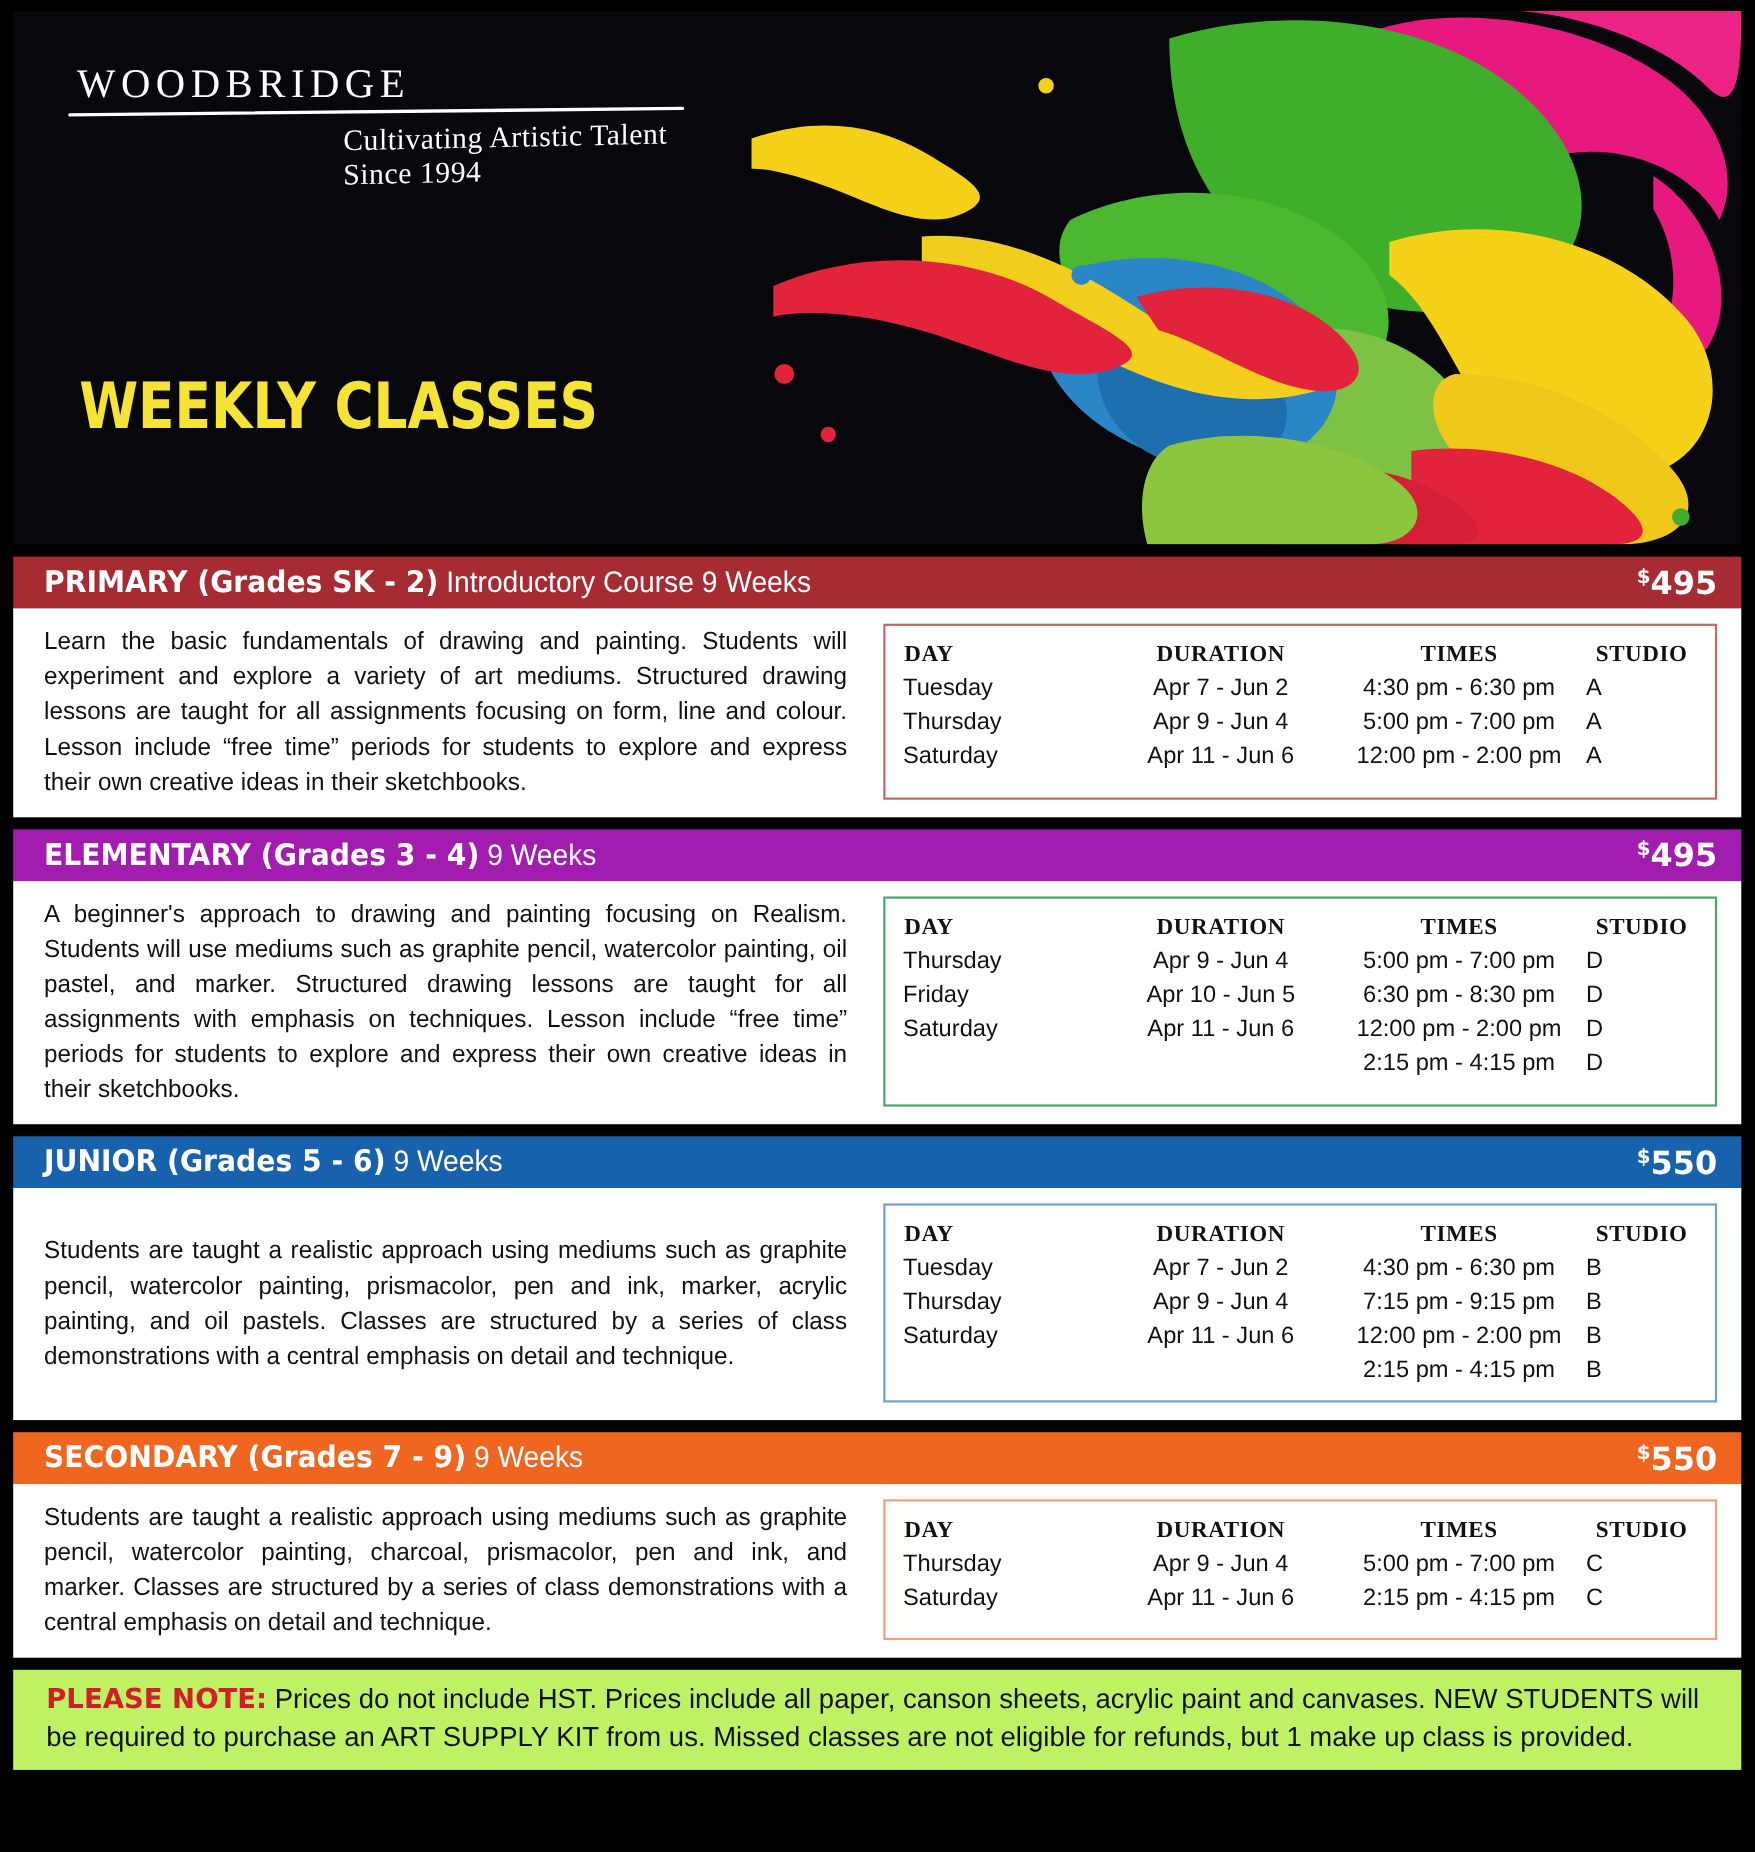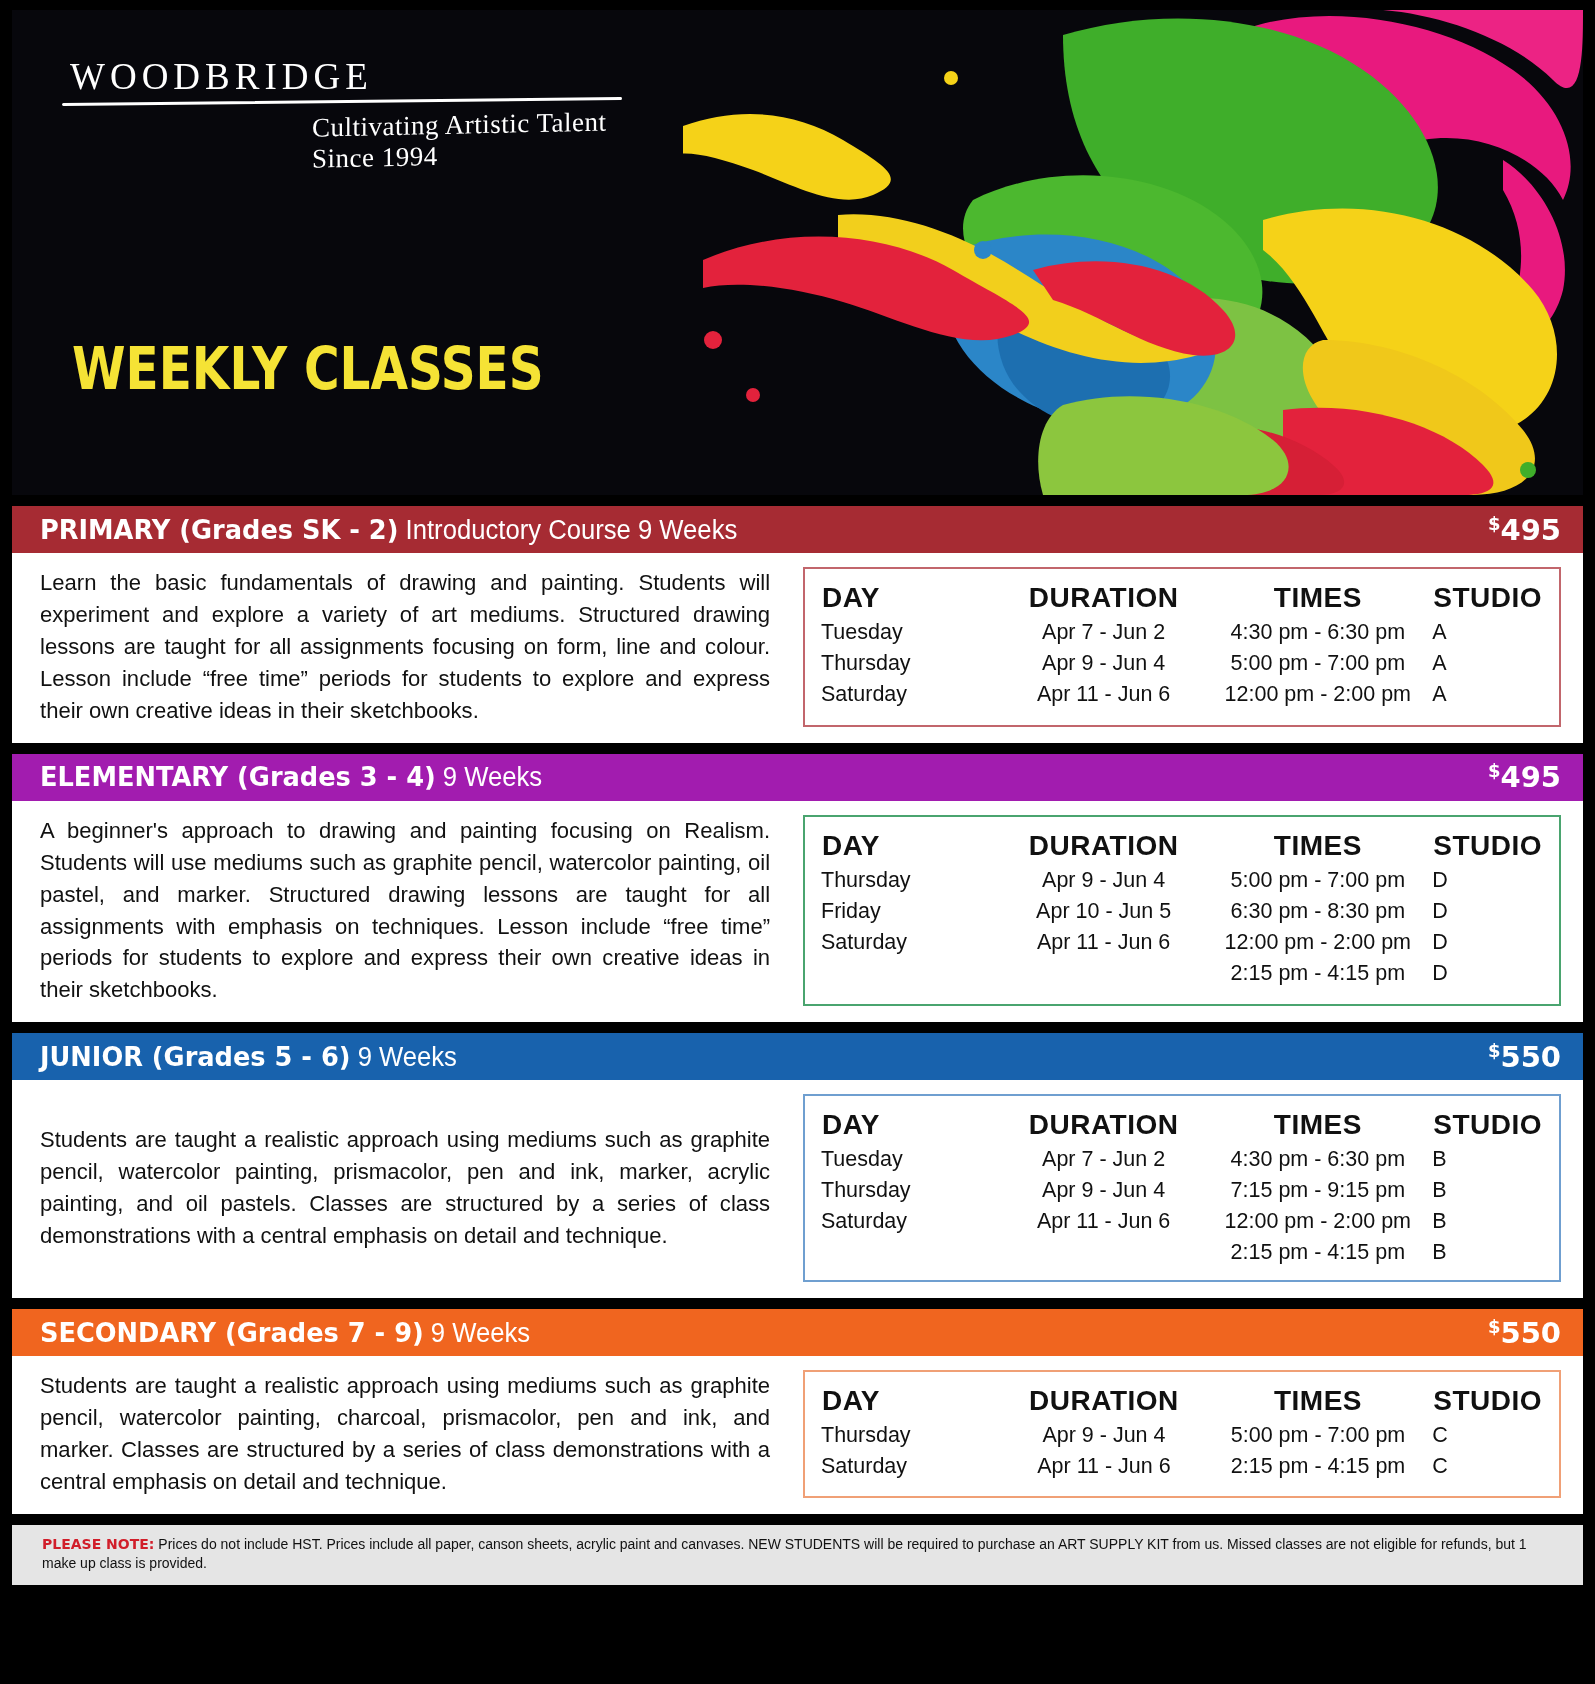--- a/index.html
+++ b/index.html
@@ -170,23 +170,23 @@
     border: 2px solid #999;
     padding: 12px 16px 12px 16px;
   }
   table.sched-table {
     width: 100%;
     border-collapse: collapse;
     font-family: "Liberation Sans", sans-serif;
     color: #111111;
   }
   table.sched-table th {
-    font-family: Liberation Sans, sans-serif;
-    font-weight: bold;
-    font-size: 28px;
+    font-family: Liberation Serif, serif;
+    font-weight: bold;
+    font-size: 21px;
     letter-spacing: 0.5px;
     padding-bottom: 3px;
     white-space: nowrap;
   }
   table.sched-table td {
     font-size: 21.5px;
     padding: 3px 0;
     white-space: nowrap;
   }
   .c-day   { text-align: left;   width: 26%; }
@@ -199,25 +199,25 @@
   .primary .sched         { border-color: #c2666c; }
   .elementary .course-head{ background: #a21caf; }
   .elementary .sched      { border-color: #4aa46f; }
   .junior .course-head    { background: #1862ad; }
   .junior .sched          { border-color: #6f9fd0; }
   .secondary .course-head { background: #f0651f; }
   .secondary .sched       { border-color: #f0a076; }
 
   
   .footer {
-    background: #e5e5e5;
+    background: #bef264;
     margin-top: 11px;
     padding: 10px 22px 12px 30px;
     font-family: "Liberation Sans", sans-serif;
-    font-size: 14px;
+    font-size: 25px;
     line-height: 1.35;
     color: #111111;
   }
   .footer .note {
     color: #d11e2a;
     font-family: "DejaVu Sans", sans-serif;
     font-weight: bold;
   }
 </style>
 </head>

